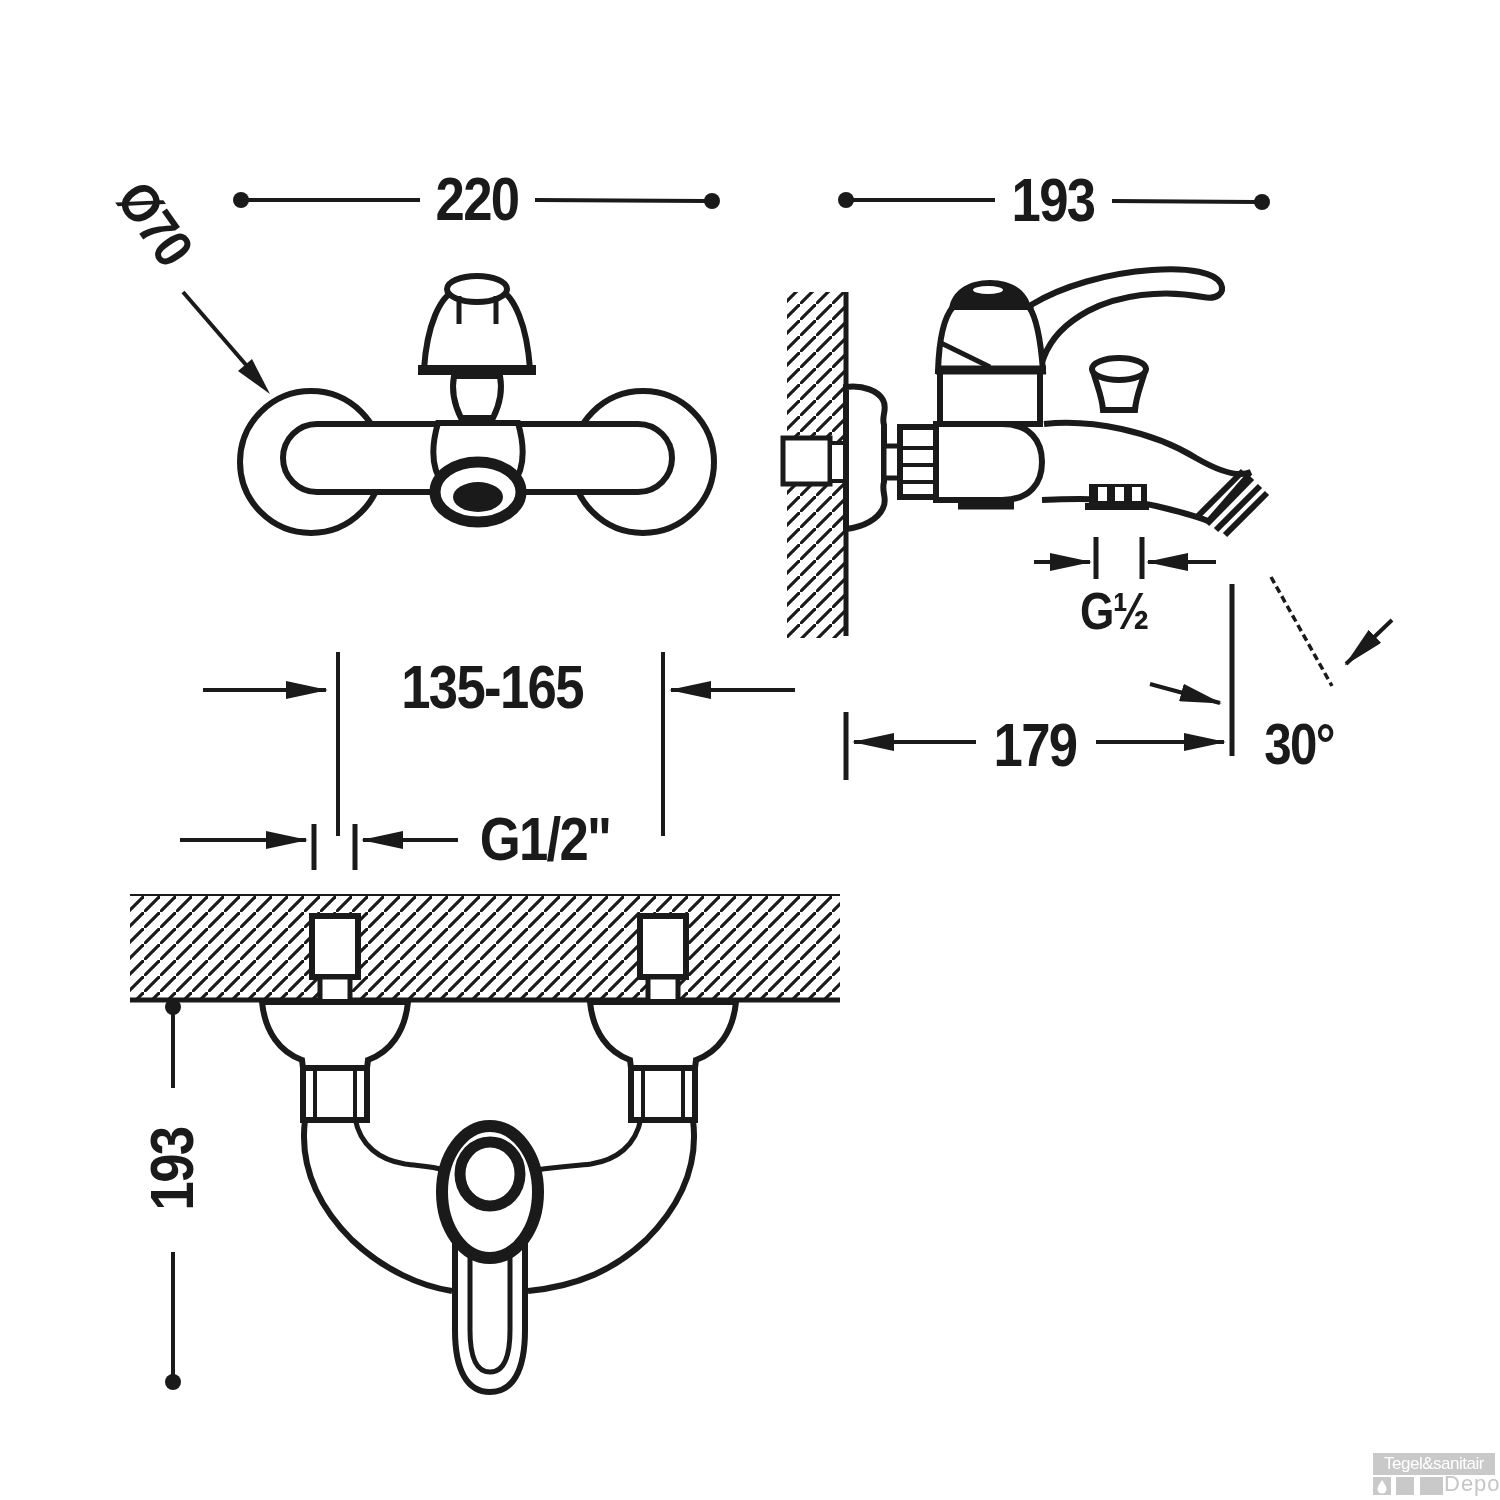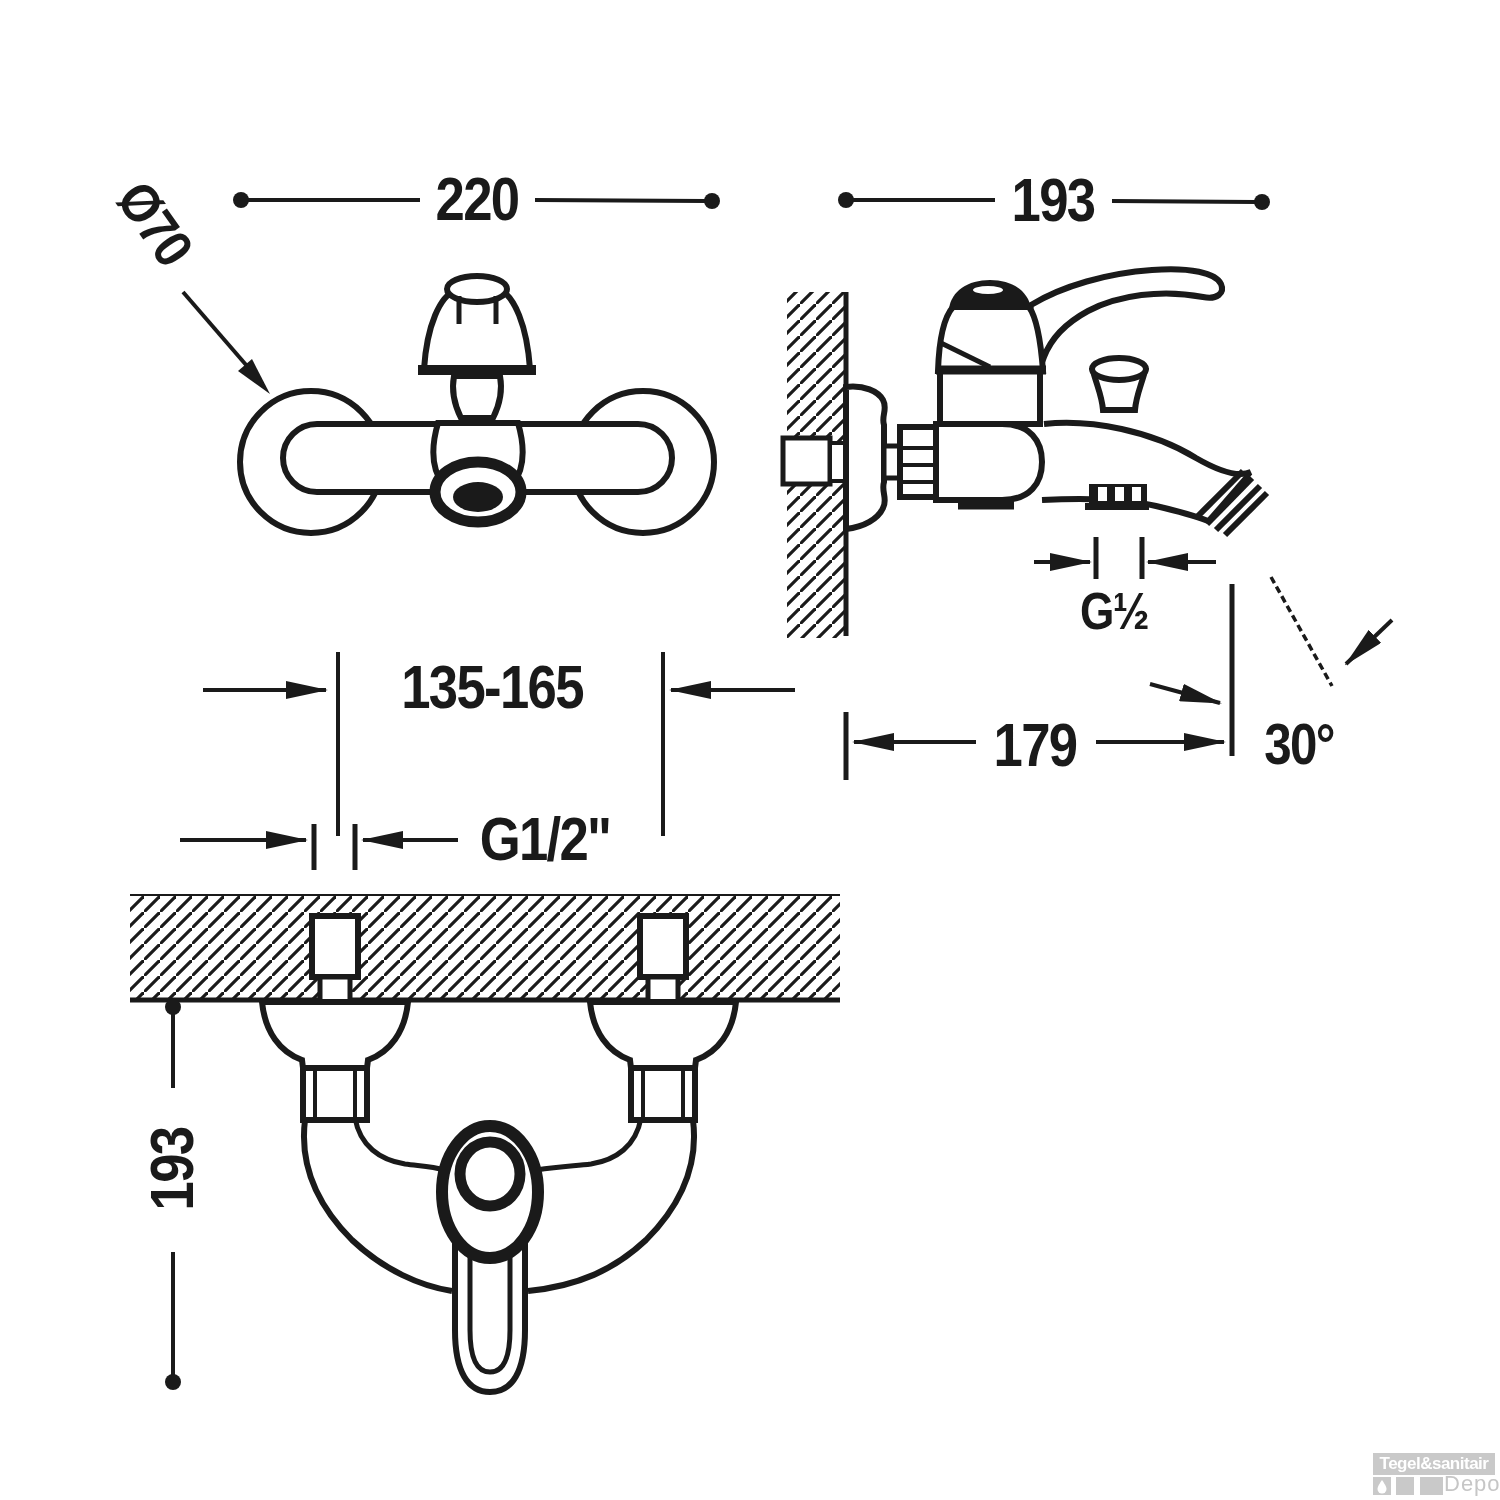--- a/index.html
+++ b/index.html
@@ -5,21 +5,21 @@
   html,body{margin:0;padding:0;background:#fff;}
   #canvas{position:relative;width:1500px;height:1500px;background:#fff;overflow:hidden;
           font-family:"Liberation Sans",sans-serif;}
   #art{position:absolute;left:0;top:0;}
   .dim{position:absolute;color:#1a1a1a;font-weight:700;font-size:62px;line-height:1;
        white-space:nowrap;transform:translate(-50%,-50%) scaleX(0.85);letter-spacing:-2px;}
   .dim.small{font-size:52px;}
   .dim.rot55{transform:translate(-50%,-50%) rotate(55deg) scaleX(0.9);}
   .dim.rot270{transform:translate(-50%,-50%) rotate(-90deg) scaleX(0.85);}
   .wm-bar{position:absolute;left:1373px;top:1453px;width:122px;height:22px;background:#c9c9c9;
-          color:#ffffff;font-weight:700;font-size:17px;line-height:22px;text-align:center;
+          color:#ffffff;font-weight:400;font-size:17px;line-height:22px;text-align:center;
           letter-spacing:-0.5px;}
   .wm-sq{position:absolute;top:1477px;width:18px;height:18px;background:#c9c9c9;}
   .wm-depot{position:absolute;left:1444px;top:1473px;color:#c6c6c6;font-size:22px;line-height:22px;
             letter-spacing:1px;}
 </style>
 </head>
 <body>
 
 <div id="canvas">
 

